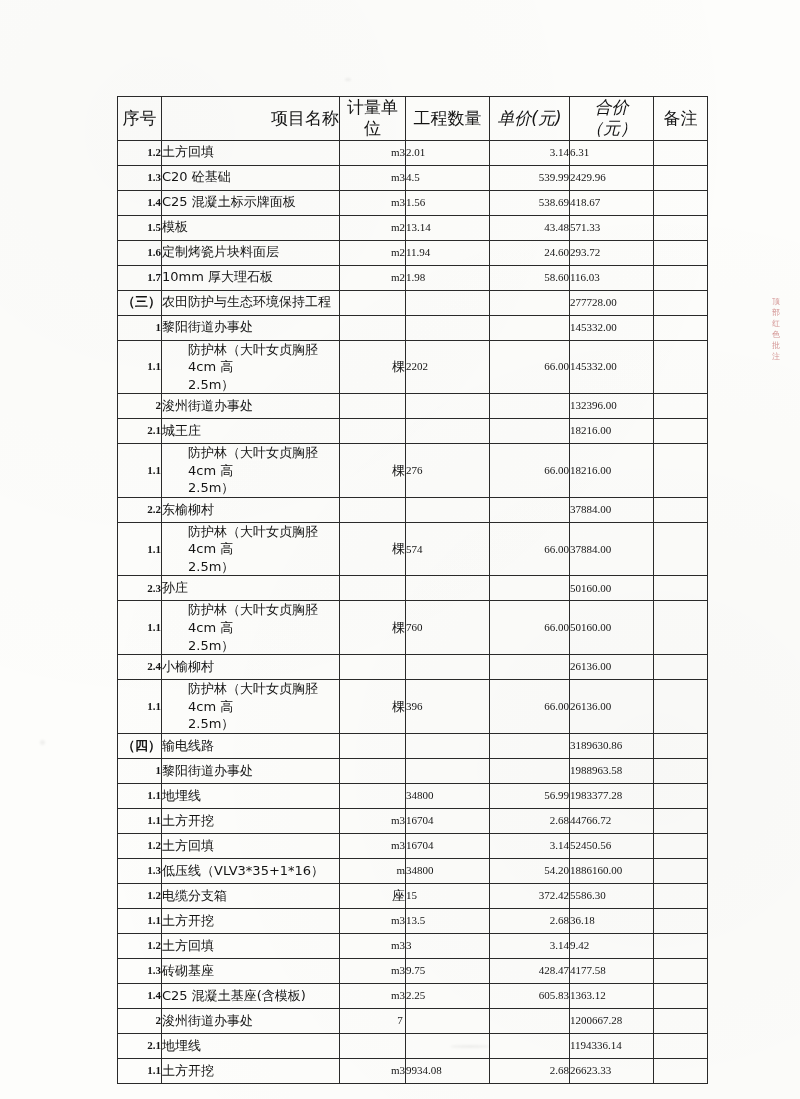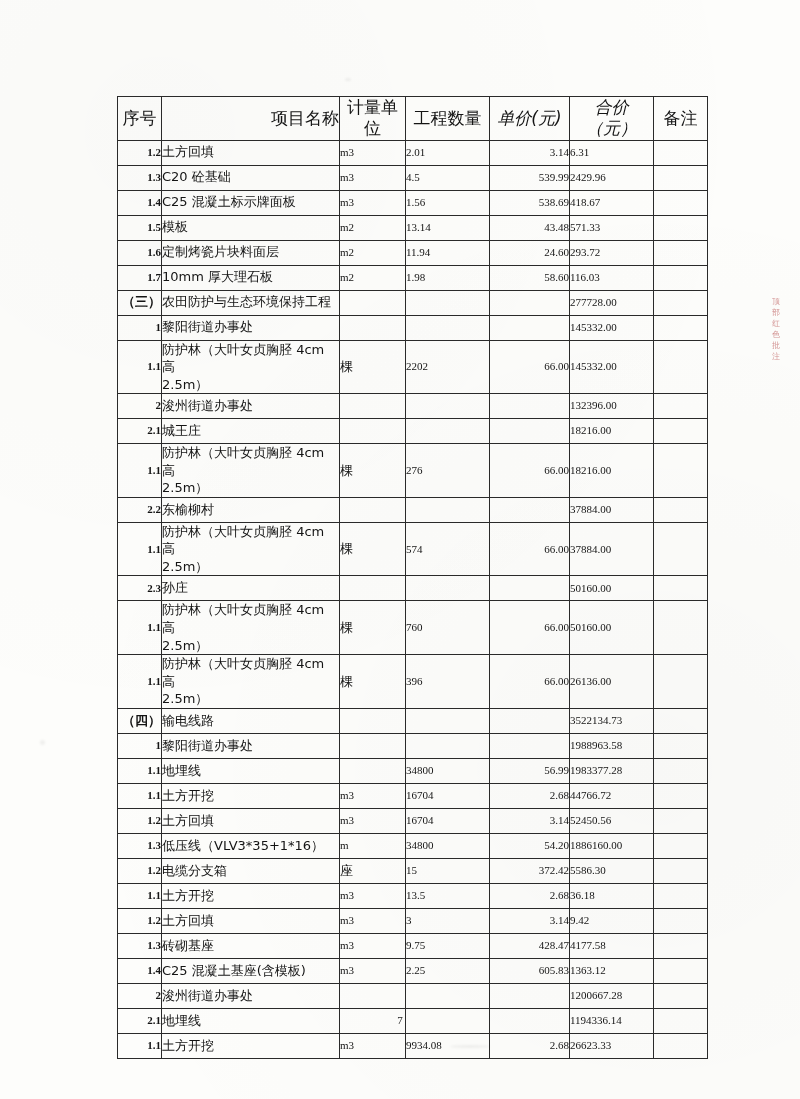--- a/index.html
+++ b/index.html
@@ -52,35 +52,35 @@
     color: #141414;
   }
   table.bq th {
     font-weight: normal;
     text-align: center;
     font-size: 17px;
     height: 26px;
   }
   .c-no   { width: 44px;  text-align: right; font-weight: bold; }
   .c-name { width: 178px; text-align: left; padding-left: 6px; }
-  .c-unit { width: 66px;  text-align: left; }
+  .c-unit { width: 66px;  text-align: right; }
   .c-qty  { width: 84px;  }
   .c-price{ width: 80px;  text-align: right; padding-right: 10px; }
   .c-amt  { width: 84px;  text-align: left; padding-right: 10px; }
   .c-rem  { width: 54px;  text-align: center; }
 
   th.c-price, th.c-amt { text-align: center; padding-right: 0; font-style: italic; }
 
   .two-line {
     height: 40px;
     line-height: 1.35;
     padding-top: 2px;
     padding-bottom: 2px;
   }
-  .two-line .ln { display: block; }
+  .two-line .ln { display: block; margin-left: 26px; }
 
   .cjk { font-family: "DejaVu Sans", "Liberation Sans", sans-serif; font-size: 13px; }
   .num { font-family: "Liberation Serif", serif; font-size: 11px; }
 
   .page-number {
     position: absolute;
     left: 0;
     right: 0;
     top: 1014px;
     text-align: center;
@@ -294,38 +294,47 @@
               <span class="ln">防护林（大叶女贞胸胫 4cm 高</span>
               <span class="ln">2.5m）</span>
             </td>
             <td class="c-unit cjk two-line">棵</td>
             <td class="c-qty num two-line">760</td>
             <td class="c-price num two-line">66.00</td>
             <td class="c-amt num two-line">50160.00</td>
             <td class="c-rem num two-line"></td>
           </tr>
           <tr>
+            <td class="c-no num">2.4</td>
+            <td class="c-name cjk">小榆柳村</td>
+            <td class="c-unit num"></td>
+            <td class="c-qty num"></td>
+            <td class="c-price num"></td>
+            <td class="c-amt num">26136.00</td>
+            <td class="c-rem num"></td>
+          </tr>
+          <tr>
             <td class="c-no num two-line">1.1</td>
             <td class="c-name cjk two-line">
               <span class="ln">防护林（大叶女贞胸胫 4cm 高</span>
               <span class="ln">2.5m）</span>
             </td>
             <td class="c-unit cjk two-line">棵</td>
             <td class="c-qty num two-line">396</td>
             <td class="c-price num two-line">66.00</td>
             <td class="c-amt num two-line">26136.00</td>
             <td class="c-rem num two-line"></td>
           </tr>
           <tr>
             <td class="c-no cjk">（四）</td>
             <td class="c-name cjk">输电线路</td>
             <td class="c-unit num"></td>
             <td class="c-qty num"></td>
             <td class="c-price num"></td>
-            <td class="c-amt num">3522134.73</td>
+            <td class="c-amt num">3189630.86</td>
             <td class="c-rem num"></td>
           </tr>
           <tr>
             <td class="c-no num">1</td>
             <td class="c-name cjk">黎阳街道办事处</td>
             <td class="c-unit num"></td>
             <td class="c-qty num"></td>
             <td class="c-price num"></td>
             <td class="c-amt num">1988963.58</td>
             <td class="c-rem num"></td>

